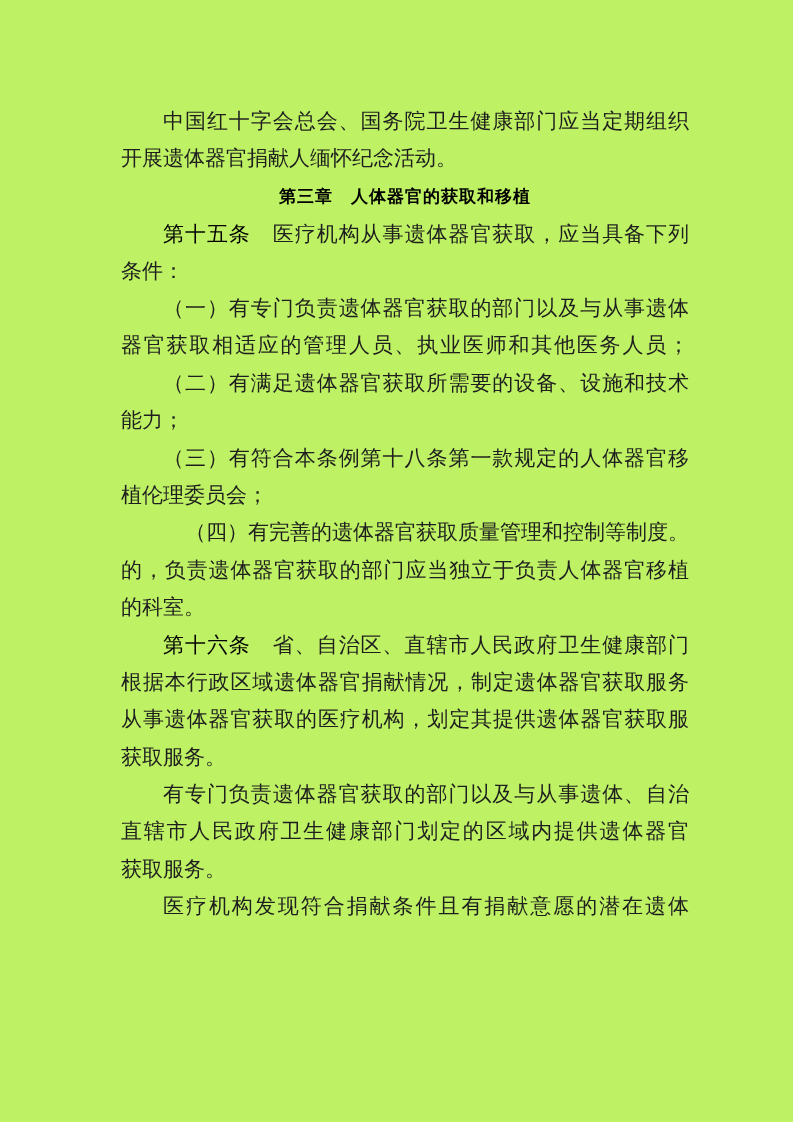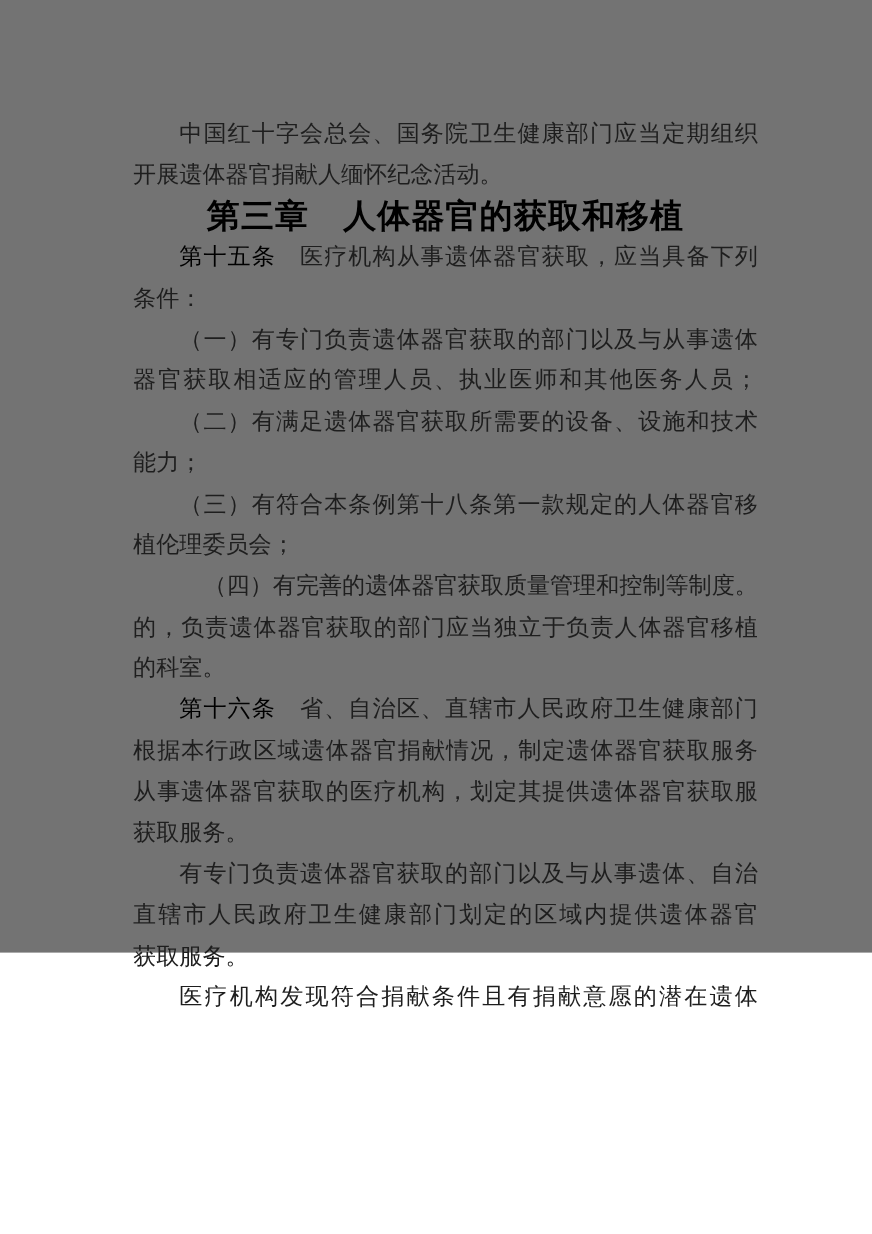--- a/index.html
+++ b/index.html
@@ -3,22 +3,22 @@
 <meta charset="utf-8">
 <style>
   html,body{margin:0;padding:0;}
   body{
     width:793px;height:1122px;
     background:#ffffff;
     font-family:"Liberation Serif","DejaVu Serif",serif;
     overflow:hidden;
   }
   .page{
-    position:absolute;left:0;top:0;width:793px;height:866px;
-    background:#737373;
+    position:absolute;left:0;top:0;width:793px;height:1122px;
+    background:#bef264;
   }
   .content{
     position:absolute;left:121px;top:103px;width:568px;
     color:#1e1e1e;
     font-size:21px;
     line-height:37.4px;
   }
   .ln{
     height:37.4px;
     overflow:hidden;
@@ -26,21 +26,21 @@
   }
   
   .ind{ text-indent:42px;text-align:right; }
   
   .j{ text-align:justify; text-align-last:justify; }
   
   .heading{
     text-align:center;
     font-weight:bold;
     font-family:"Liberation Sans","DejaVu Sans",sans-serif;
-    font-size:30px;
+    font-size:17px;
     letter-spacing:1px;
     color:#000;
     text-indent:0;
   }
   
   .lead{
     font-weight:normal;
     font-family:"Liberation Sans","DejaVu Sans",sans-serif;
     color:#000;
   }

